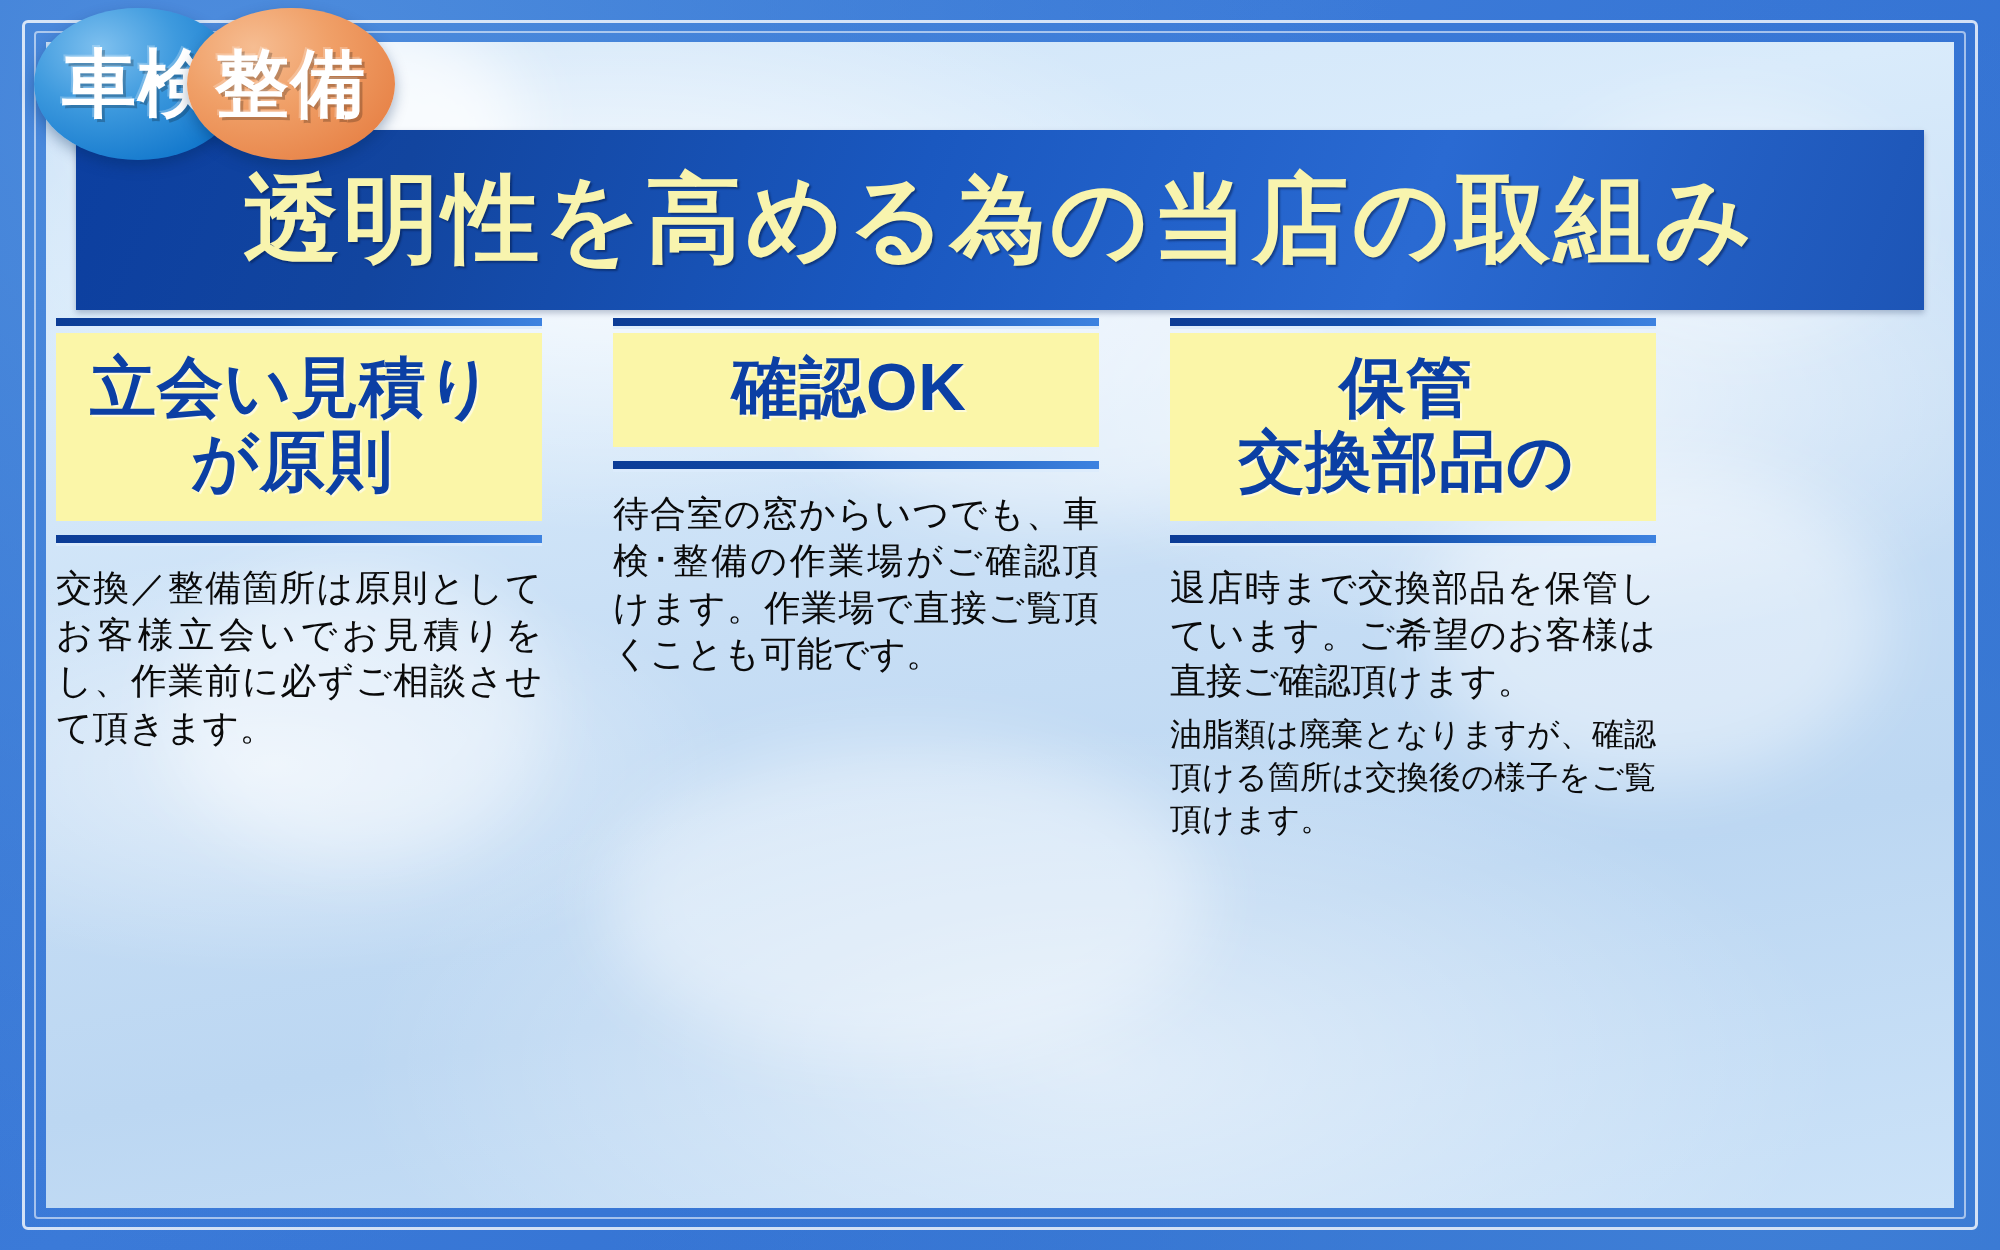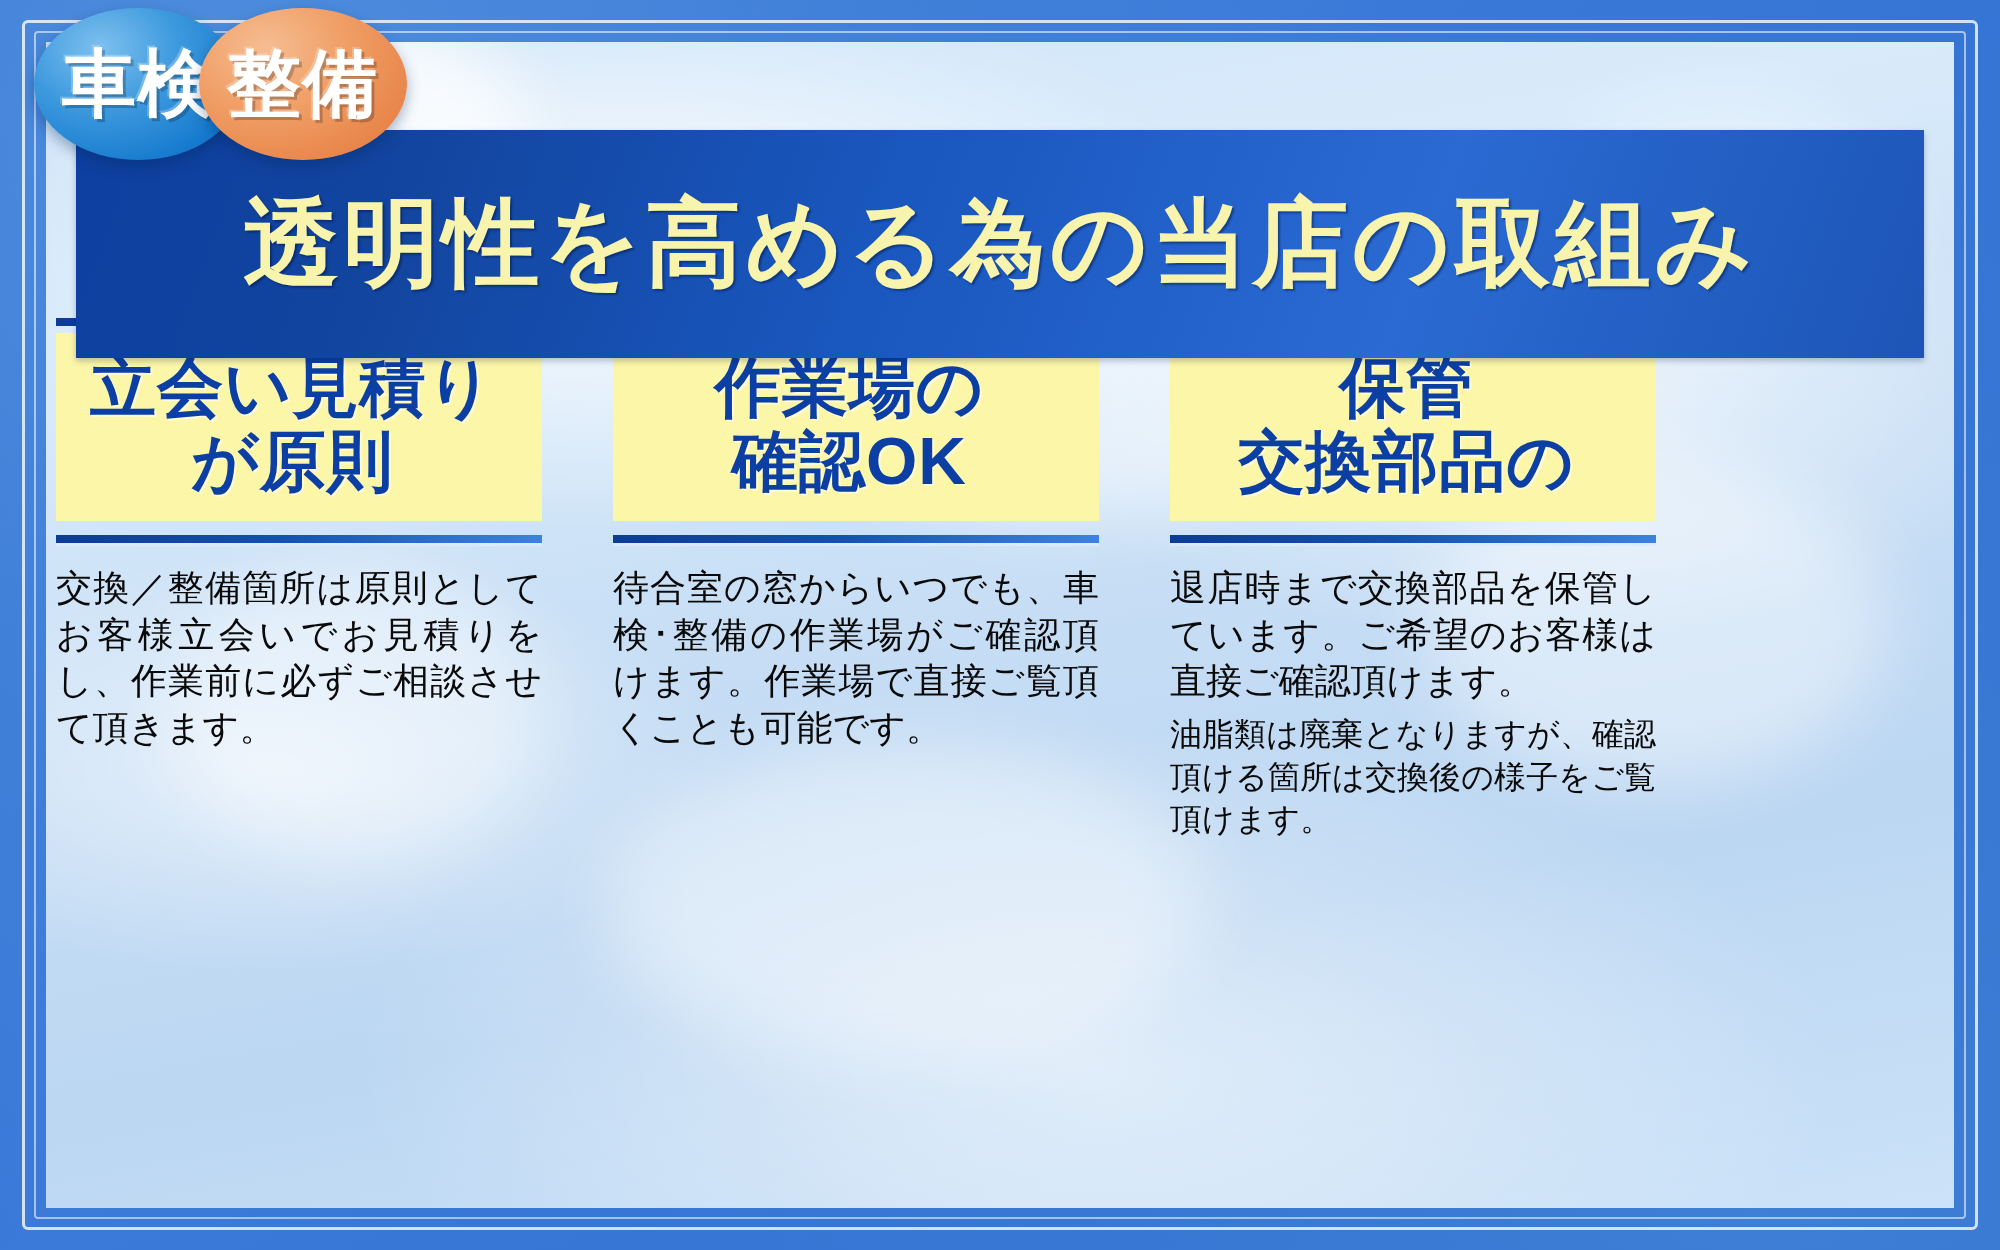--- a/index.html
+++ b/index.html
@@ -67,27 +67,27 @@
     text-shadow:
       3px 3px 0 rgba(0,0,0,.22),
       -2px -2px 0 rgba(255,255,255,.25);
     white-space:nowrap;
   }
   #badge-shaken{
     left:0; top:8px;
     background:radial-gradient(ellipse at 32% 26%, #7ec0ef 0%, #3e9ade 38%, #1479cd 78%, #0f69bb 100%);
   }
   #badge-seibi{
-    left:165px; top:8px;
+    left:153px; top:8px;
     background:radial-gradient(ellipse at 32% 26%, #f6bd92 0%, #f0a068 38%, #e8854a 78%, #dd7336 100%);
   }
 
   
   #title-bar{
-    position:absolute; left:76px; top:130px; width:1848px; height:228px;
+    position:absolute; left:76px; top:130px; width:1848px; height:180px;
     background:linear-gradient(110deg,#0c3fa0 0%,#12459f 18%,#1a58c0 45%,#2a6ad2 72%,#1d55b6 100%);
     display:flex; align-items:center; justify-content:center;
     z-index:20;
     box-shadow:0 3px 6px rgba(0,25,70,.25);
   }
   #title-text{
     font-family:"Liberation Serif","DejaVu Serif",serif;
     font-weight:bold;
     font-size:96px;
     color:#f8f4ae;
@@ -206,21 +206,20 @@
       </div>
       <div class="body-text">交換／整備箇所は原則としてお客様立会いでお見積りをし、作業前に必ずご相談させて頂きます。</div>
     </div>
 
     <div class="col c2">
       <div class="rule">
         <div class="thick"></div>
           <div class="thin"></div>
       </div>
       <div class="head-box">
-        <span class="line">作業場の</span>
         <span class="line">確認OK</span>
       </div>
       <div class="rule rule2">
         <div class="thick"></div>
           <div class="thin"></div>
       </div>
       <div class="body-text">待合室の窓からいつでも、車検･整備の作業場がご確認頂けます。作業場で直接ご覧頂くことも可能です。</div>
     </div>
 
     <div class="col c3">

